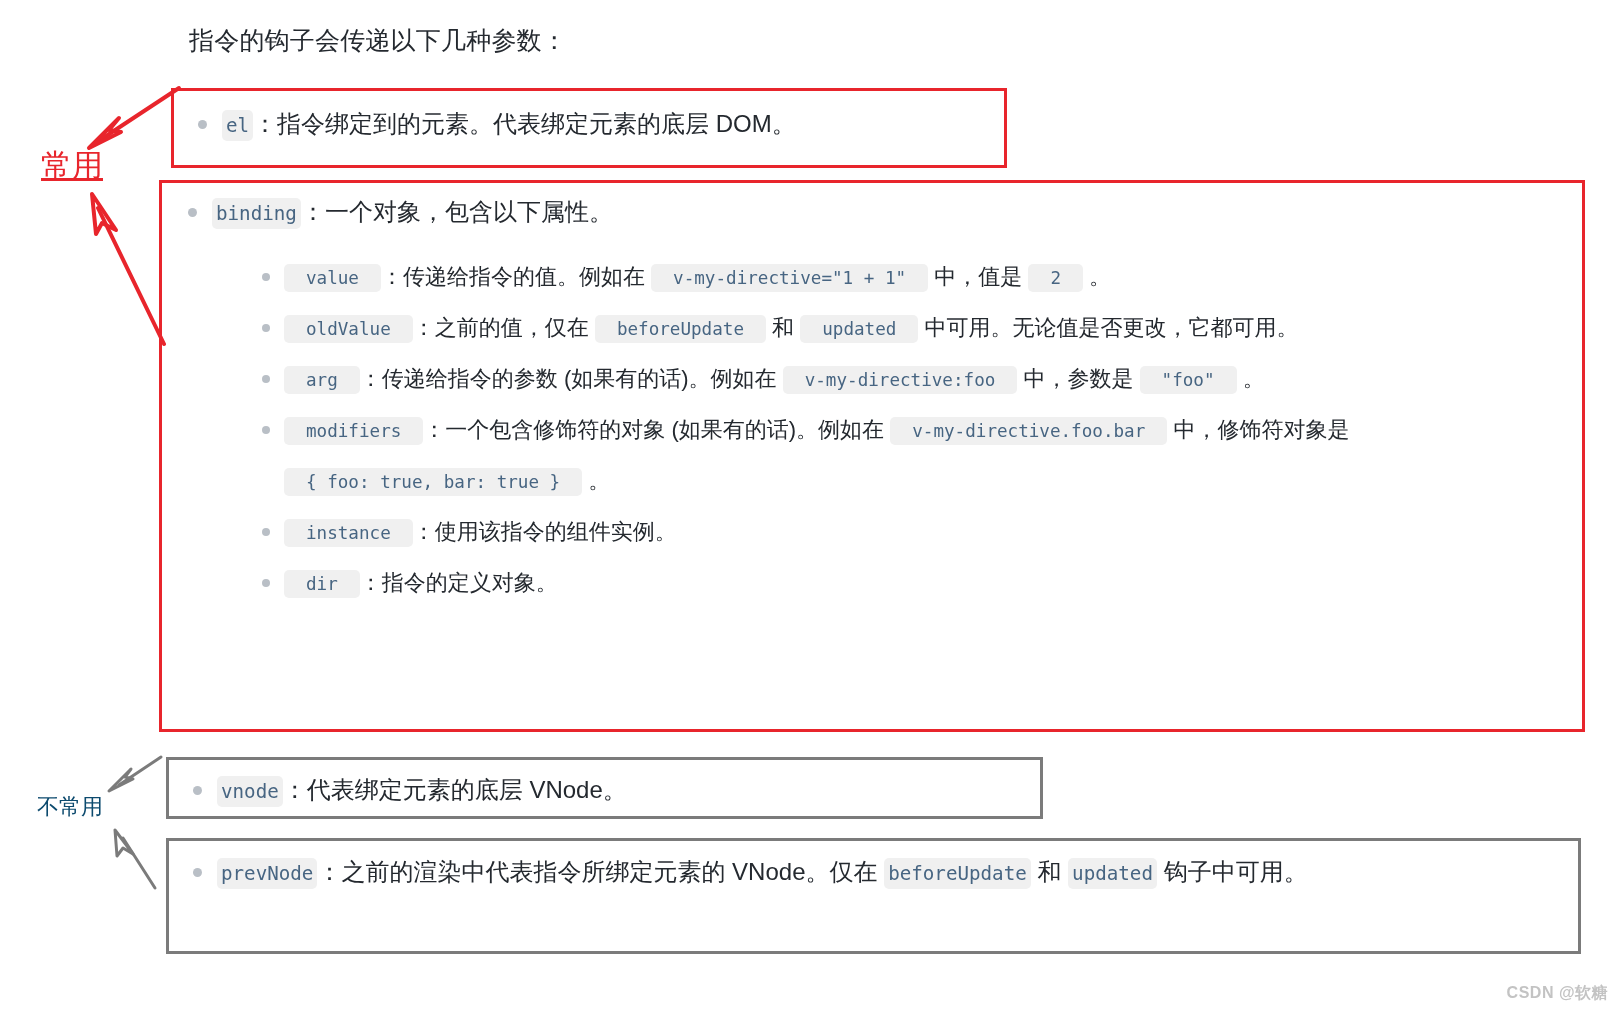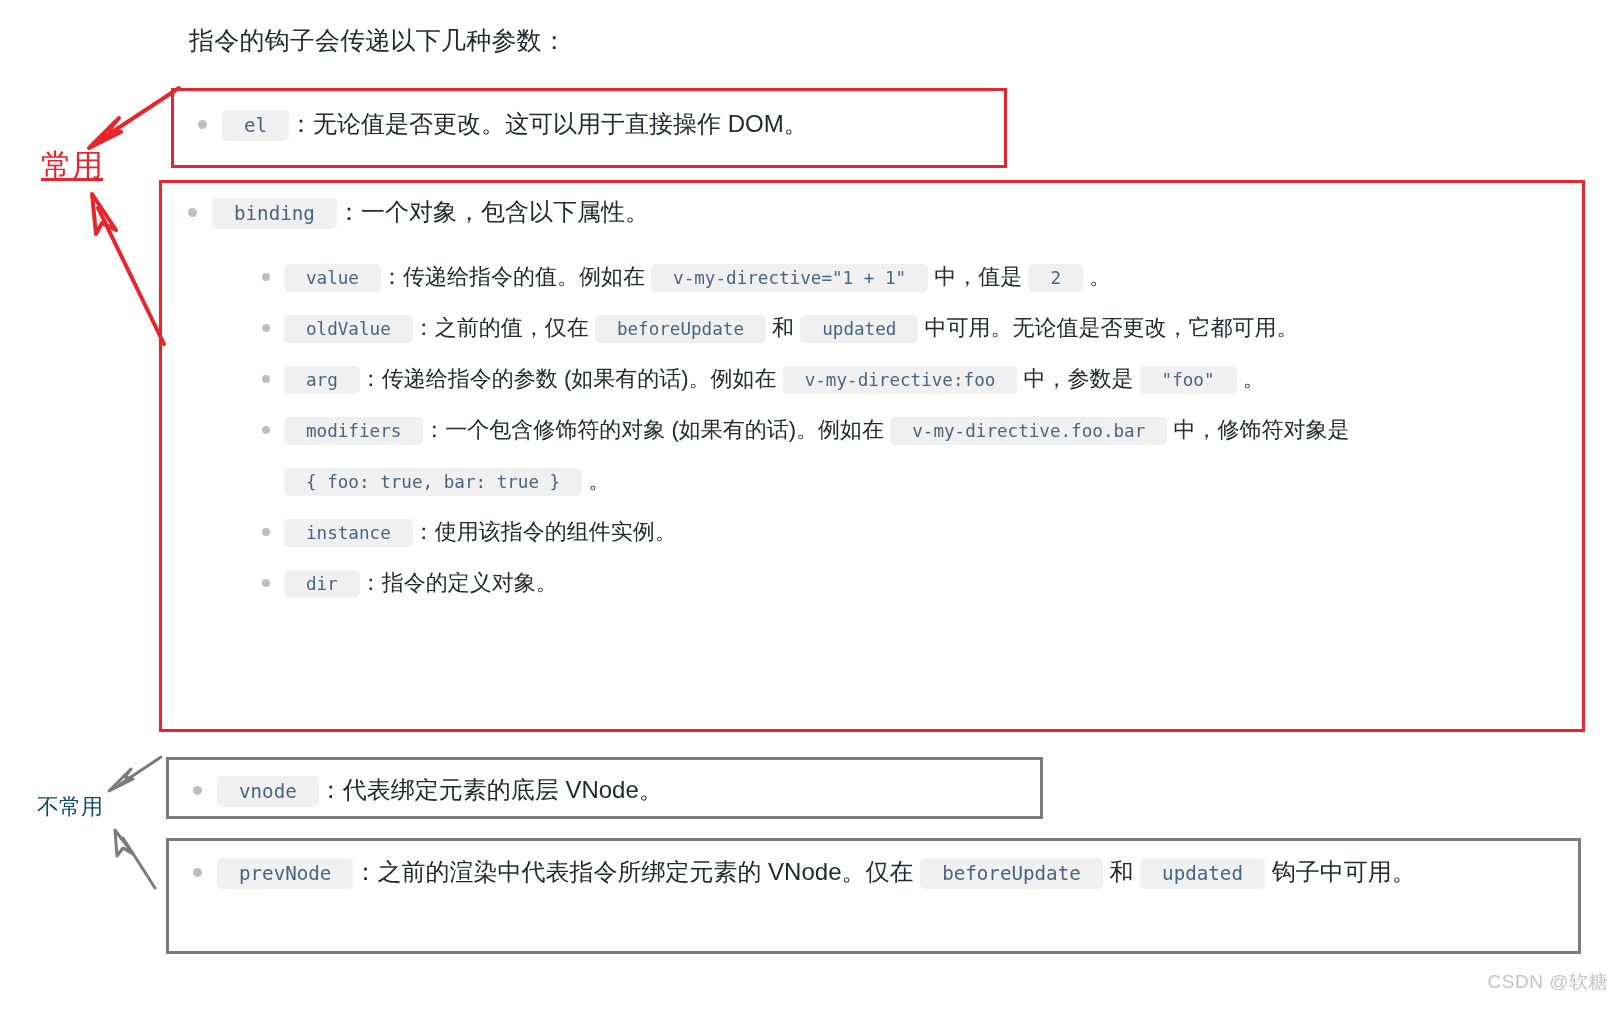--- a/index.html
+++ b/index.html
@@ -80,21 +80,21 @@
     width: 8px;
     height: 8px;
   }
 
   
   code {
     font-family: "DejaVu Sans Mono", "Liberation Mono", monospace;
     background: #f0f0f0;
     color: #476582;
     border-radius: 5px;
-    padding: 4px 22px;
+    padding: 4px 4px;
     font-size: 0.80em;
     white-space: nowrap;
   }
   .sub code { font-size: 0.80em; padding: 4px 22px; }
 
   .txt { white-space: normal; }
 
   
   #list-el       { left: 165px; top: 100px; width: 810px; }
   #list-binding  { left: 155px; top: 188px; width: 1395px; }
@@ -123,42 +123,43 @@
 
   .anno-arrow {
     position: absolute;
     pointer-events: none;
   }
 
   
   .watermark {
     position: absolute;
     right: 16px;
-    bottom: 24px;
-    font-size: 19px;
+    bottom: 15px;
+    font-size: 16px;
     color: #c3c3c3;
     letter-spacing: 0.5px;
+    font-weight: bold;
   }
 </style>
 </head>
 <body>
 
 <div class="page">
 
   <div class="intro">指令的钩子会传递以下几种参数：</div>
 
   <div class="box box-red" id="box-el" style="border-color: rgb(232, 37, 44);"></div>
   <div class="box box-red" id="box-binding" style="border-color: rgb(232, 37, 44);"></div>
   <div class="box box-gray" id="box-vnode" style="border-color: rgb(123, 123, 123);"></div>
   <div class="box box-gray" id="box-prevnode" style="border-color: rgb(123, 123, 123);"></div>
 
   <ul class="list" id="list-el">
     <li class="li">
       <span class="bullet"></span>
-      <code>el</code><span class="txt">：</span><span class="txt">无论值是否更改。这可以用于直接操作 DOM。</span>
+      <code>el</code><span class="txt">：</span><span class="txt">指令绑定到的元素。代表绑定元素的底层 DOM。</span>
     </li>
   </ul>
 
   <ul class="list" id="list-binding">
     <li class="li">
       <span class="bullet"></span>
       <code>binding</code><span class="txt">：</span><span class="txt">一个对象，包含以下属性。</span>
 
       <ul class="list sub" id="sub-binding" style="position:static;">
           <li class="li"><span class="bullet"></span><code>value</code><span>：</span><span class="txt"><span>传递给指令的值。例如在 </span><code>v-my-directive="1 + 1"</code><span> 中，值是 </span><code>2</code><span> 。</span></span></li>

